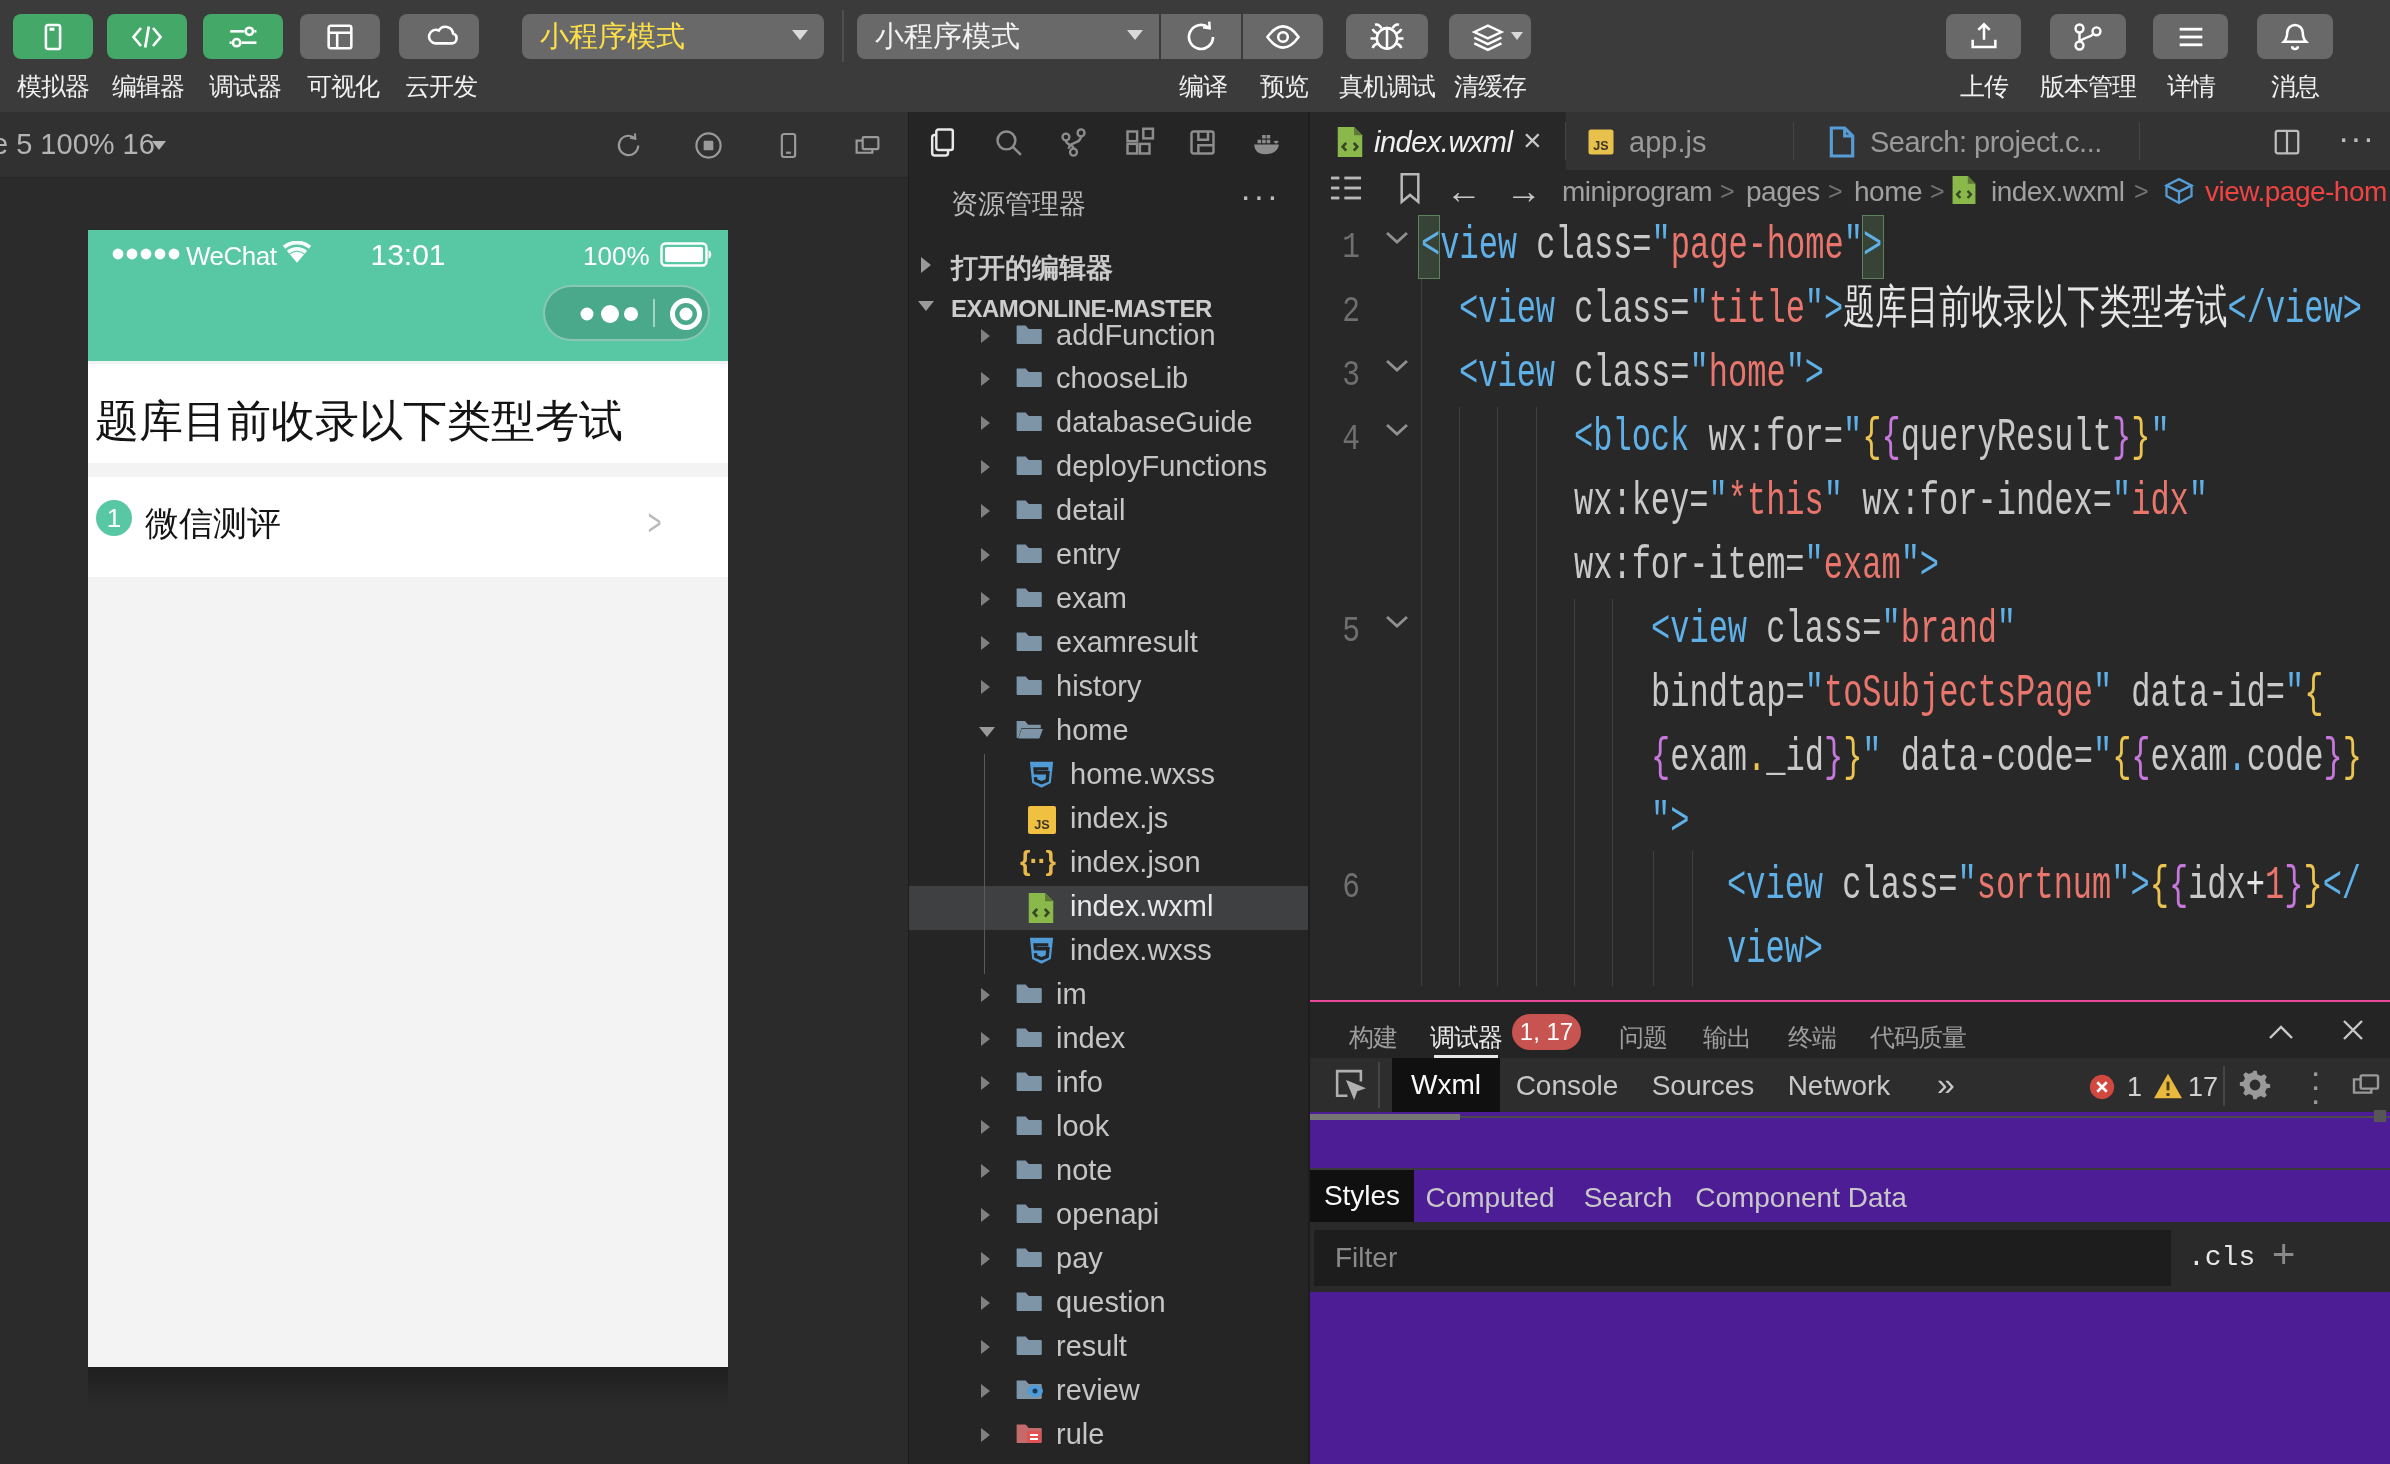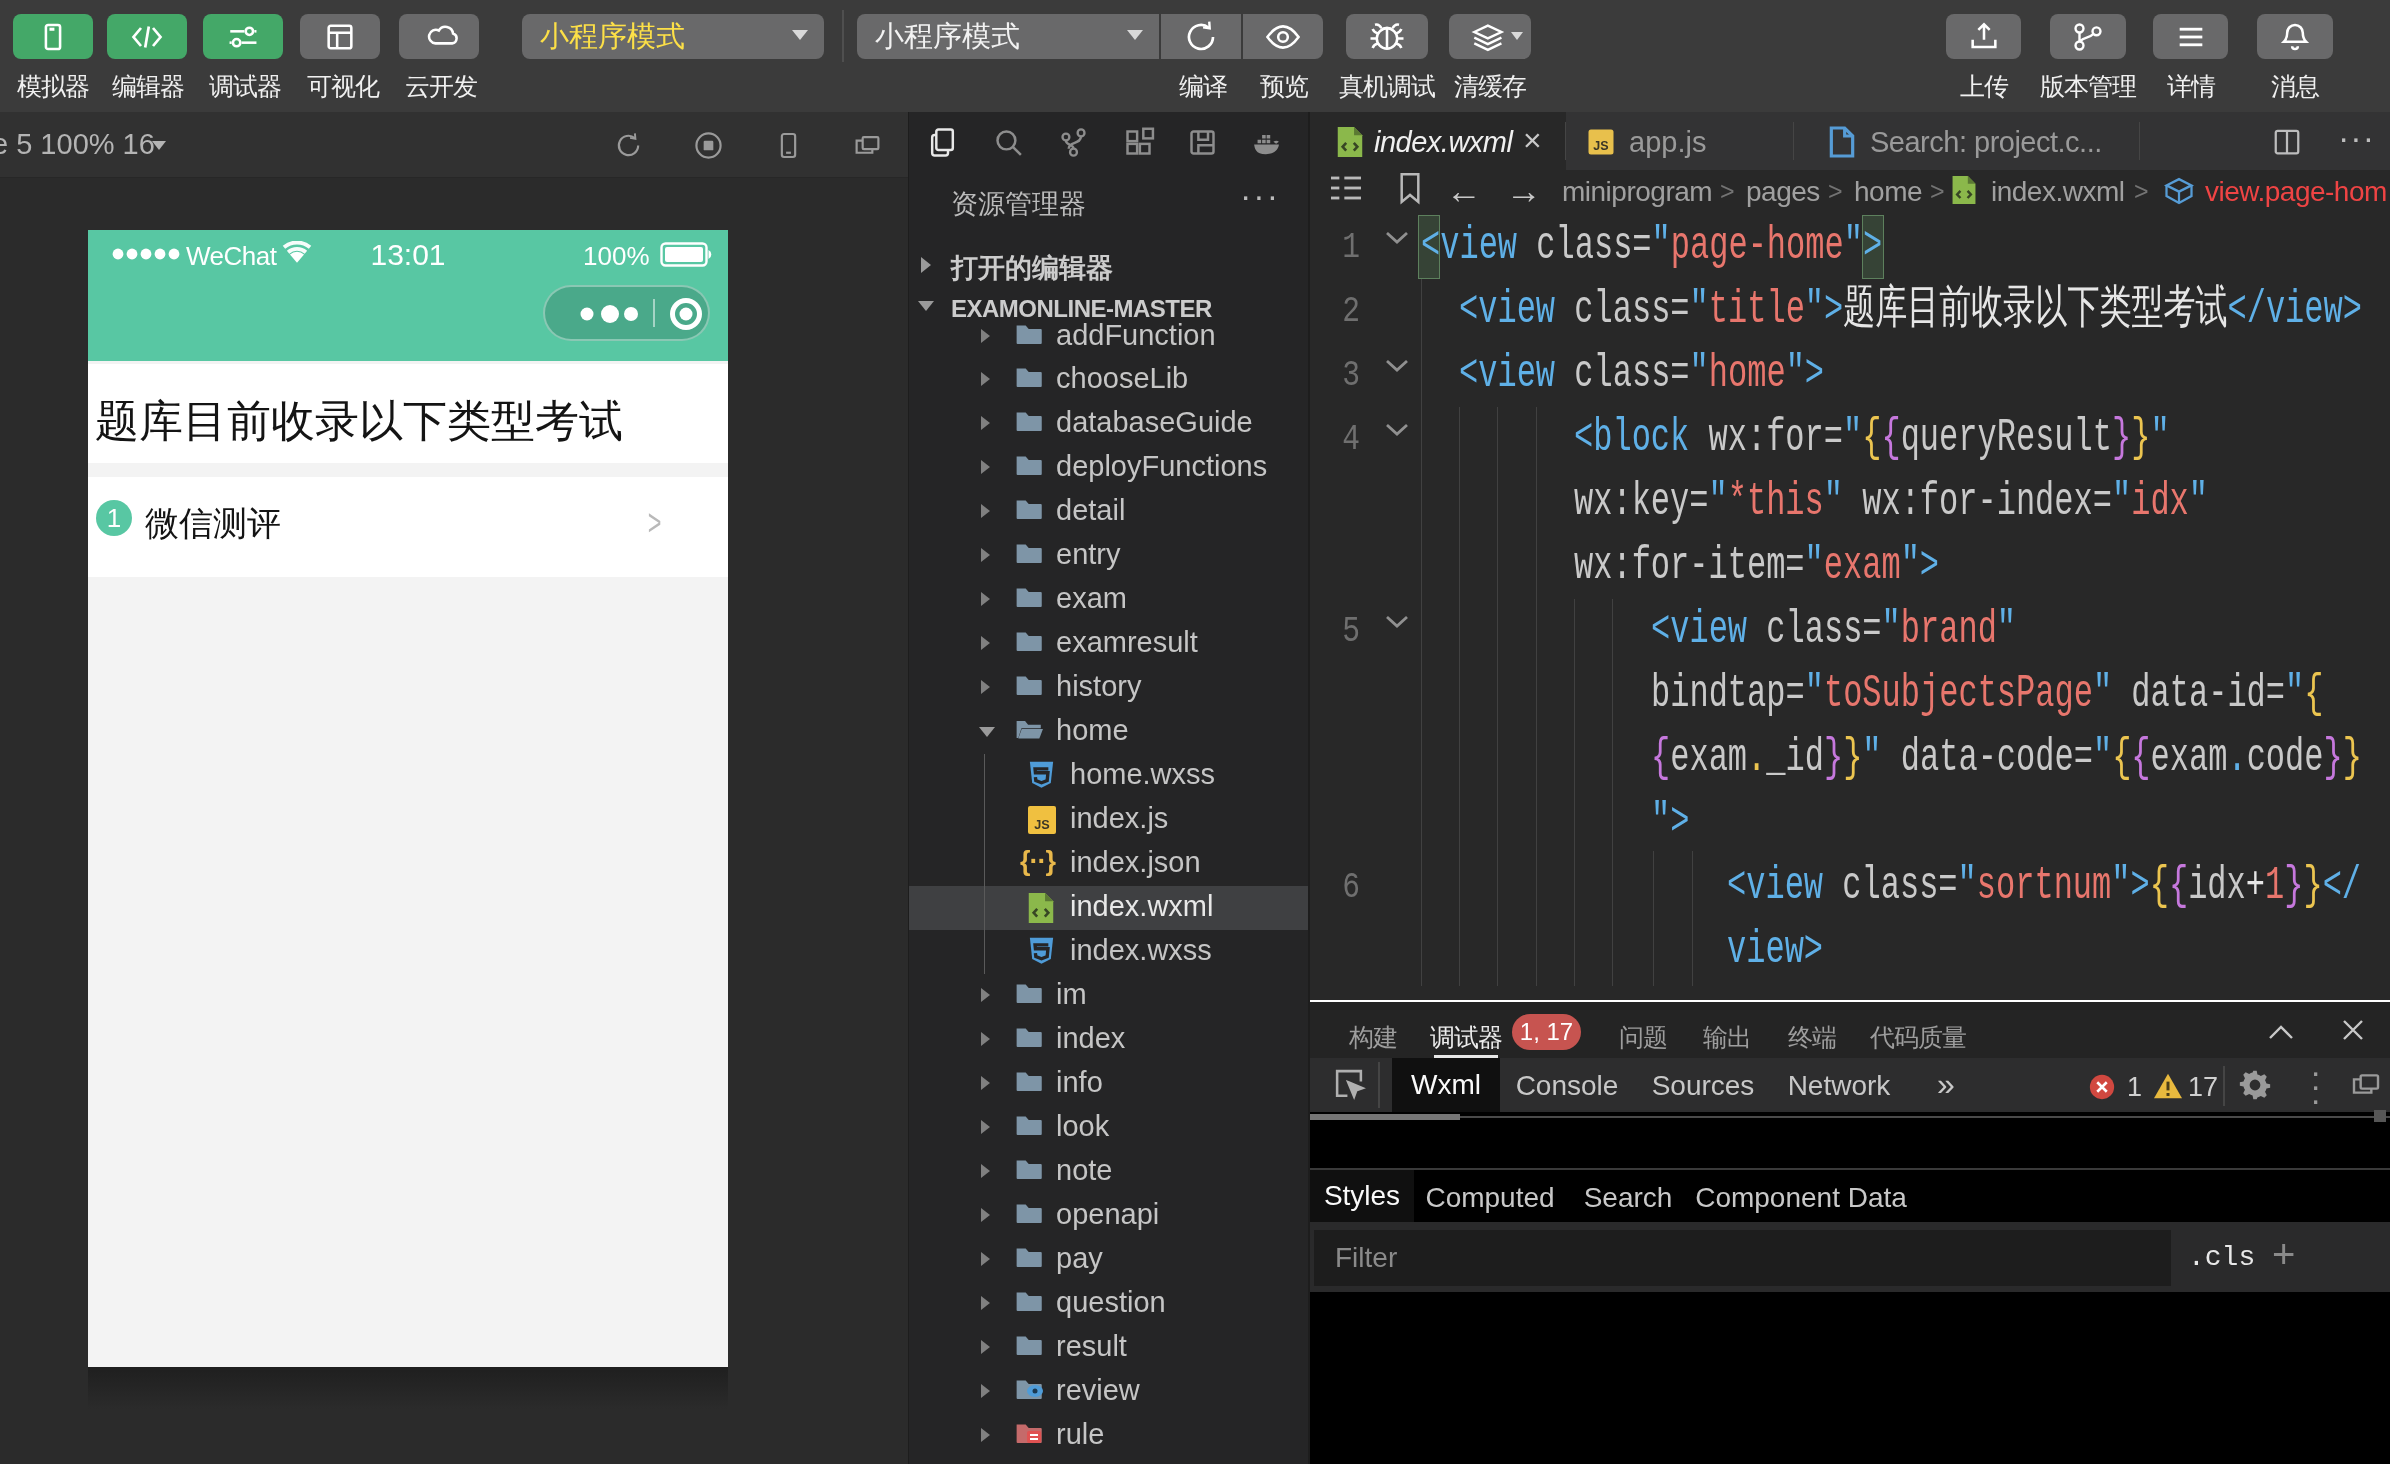--- a/index.html
+++ b/index.html
@@ -520,21 +520,21 @@
   <div class="crow" style="left:341px;top:399px;"><span class="t">&lt;view</span><span class="a"> class=</span><span class="q">"</span><span class="s">brand</span><span class="q">"</span></div>
   <div class="crow" style="left:341px;top:463px;"><span class="a">bindtap=</span><span class="q">"</span><span class="s">toSubjectsPage</span><span class="q">"</span><span class="a"> data-id=</span><span class="q">"</span><span class="y">{</span></div>
   <div class="crow" style="left:341px;top:527px;"><span class="p">{</span><span class="a">exam</span><span class="y">.</span><span class="a">_id</span><span class="p">}</span><span class="y">}</span><span class="q">"</span><span class="a"> data-code=</span><span class="q">"</span><span class="y">{</span><span class="p">{</span><span class="a">exam</span><span class="t">.</span><span class="a">code</span><span class="p">}</span><span class="y">}</span></div>
   <div class="crow" style="left:341px;top:591px;"><span class="q">"</span><span class="t">&gt;</span></div>
   <div class="crow" style="left:417px;top:655px;"><span class="t">&lt;view</span><span class="a"> class=</span><span class="q">"</span><span class="s">sortnum</span><span class="q">"</span><span class="t">&gt;</span><span class="y">{</span><span class="p">{</span><span class="a">idx</span><span class="w">+</span><span class="s">1</span><span class="p">}</span><span class="y">}</span><span class="t">&lt;/</span></div>
   <div class="crow" style="left:417px;top:719px;"><span class="t">view&gt;</span></div>
   </div>
   </div>
 
   <div id="bpanel">
-  <div class="ab" style="left:1310px;top:1000px;width:1080px;height:464px;background:#000000;border-top:2px solid #ffffff;box-sizing:border-box;">
+  <div class="ab" style="left:1310px;top:1000px;width:1080px;height:464px;background:#4c1d95;border-top:2px solid #ec4899;box-sizing:border-box;">
   <div class="ab" style="left:0px;top:0px;width:1080px;height:56px;background:#242424;"></div>
   <div class="ab" style="left:63px;top:19px;color:#9d9d9d;font-size:25px;white-space:nowrap;transform:translateX(-50%);letter-spacing:-1px;">构建</div>
   <div class="ab" style="left:156px;top:19px;color:#ececec;font-size:25px;white-space:nowrap;transform:translateX(-50%);letter-spacing:-1px;">调试器</div>
   <div class="ab" style="left:124px;top:53px;width:64px;height:3px;background:#e8e8e8;"></div>
   <div class="ab" style="left:202px;top:12px;width:69px;height:36px;border-radius:18px;background:#c75450;color:#fff;font-size:24px;text-align:center;line-height:36px;">1, 17</div>
   <div class="ab" style="left:333px;top:19px;color:#9d9d9d;font-size:25px;white-space:nowrap;transform:translateX(-50%);letter-spacing:-1px;">问题</div>
   <div class="ab" style="left:417px;top:19px;color:#9d9d9d;font-size:25px;white-space:nowrap;transform:translateX(-50%);letter-spacing:-1px;">输出</div>
   <div class="ab" style="left:502px;top:19px;color:#9d9d9d;font-size:25px;white-space:nowrap;transform:translateX(-50%);letter-spacing:-1px;">终端</div>
   <div class="ab" style="left:608px;top:19px;color:#9d9d9d;font-size:25px;white-space:nowrap;transform:translateX(-50%);letter-spacing:-1px;">代码质量</div>
   <svg class="ab" style="left:956px;top:20px;" width="30" height="20" viewBox="0 0 30 20">

